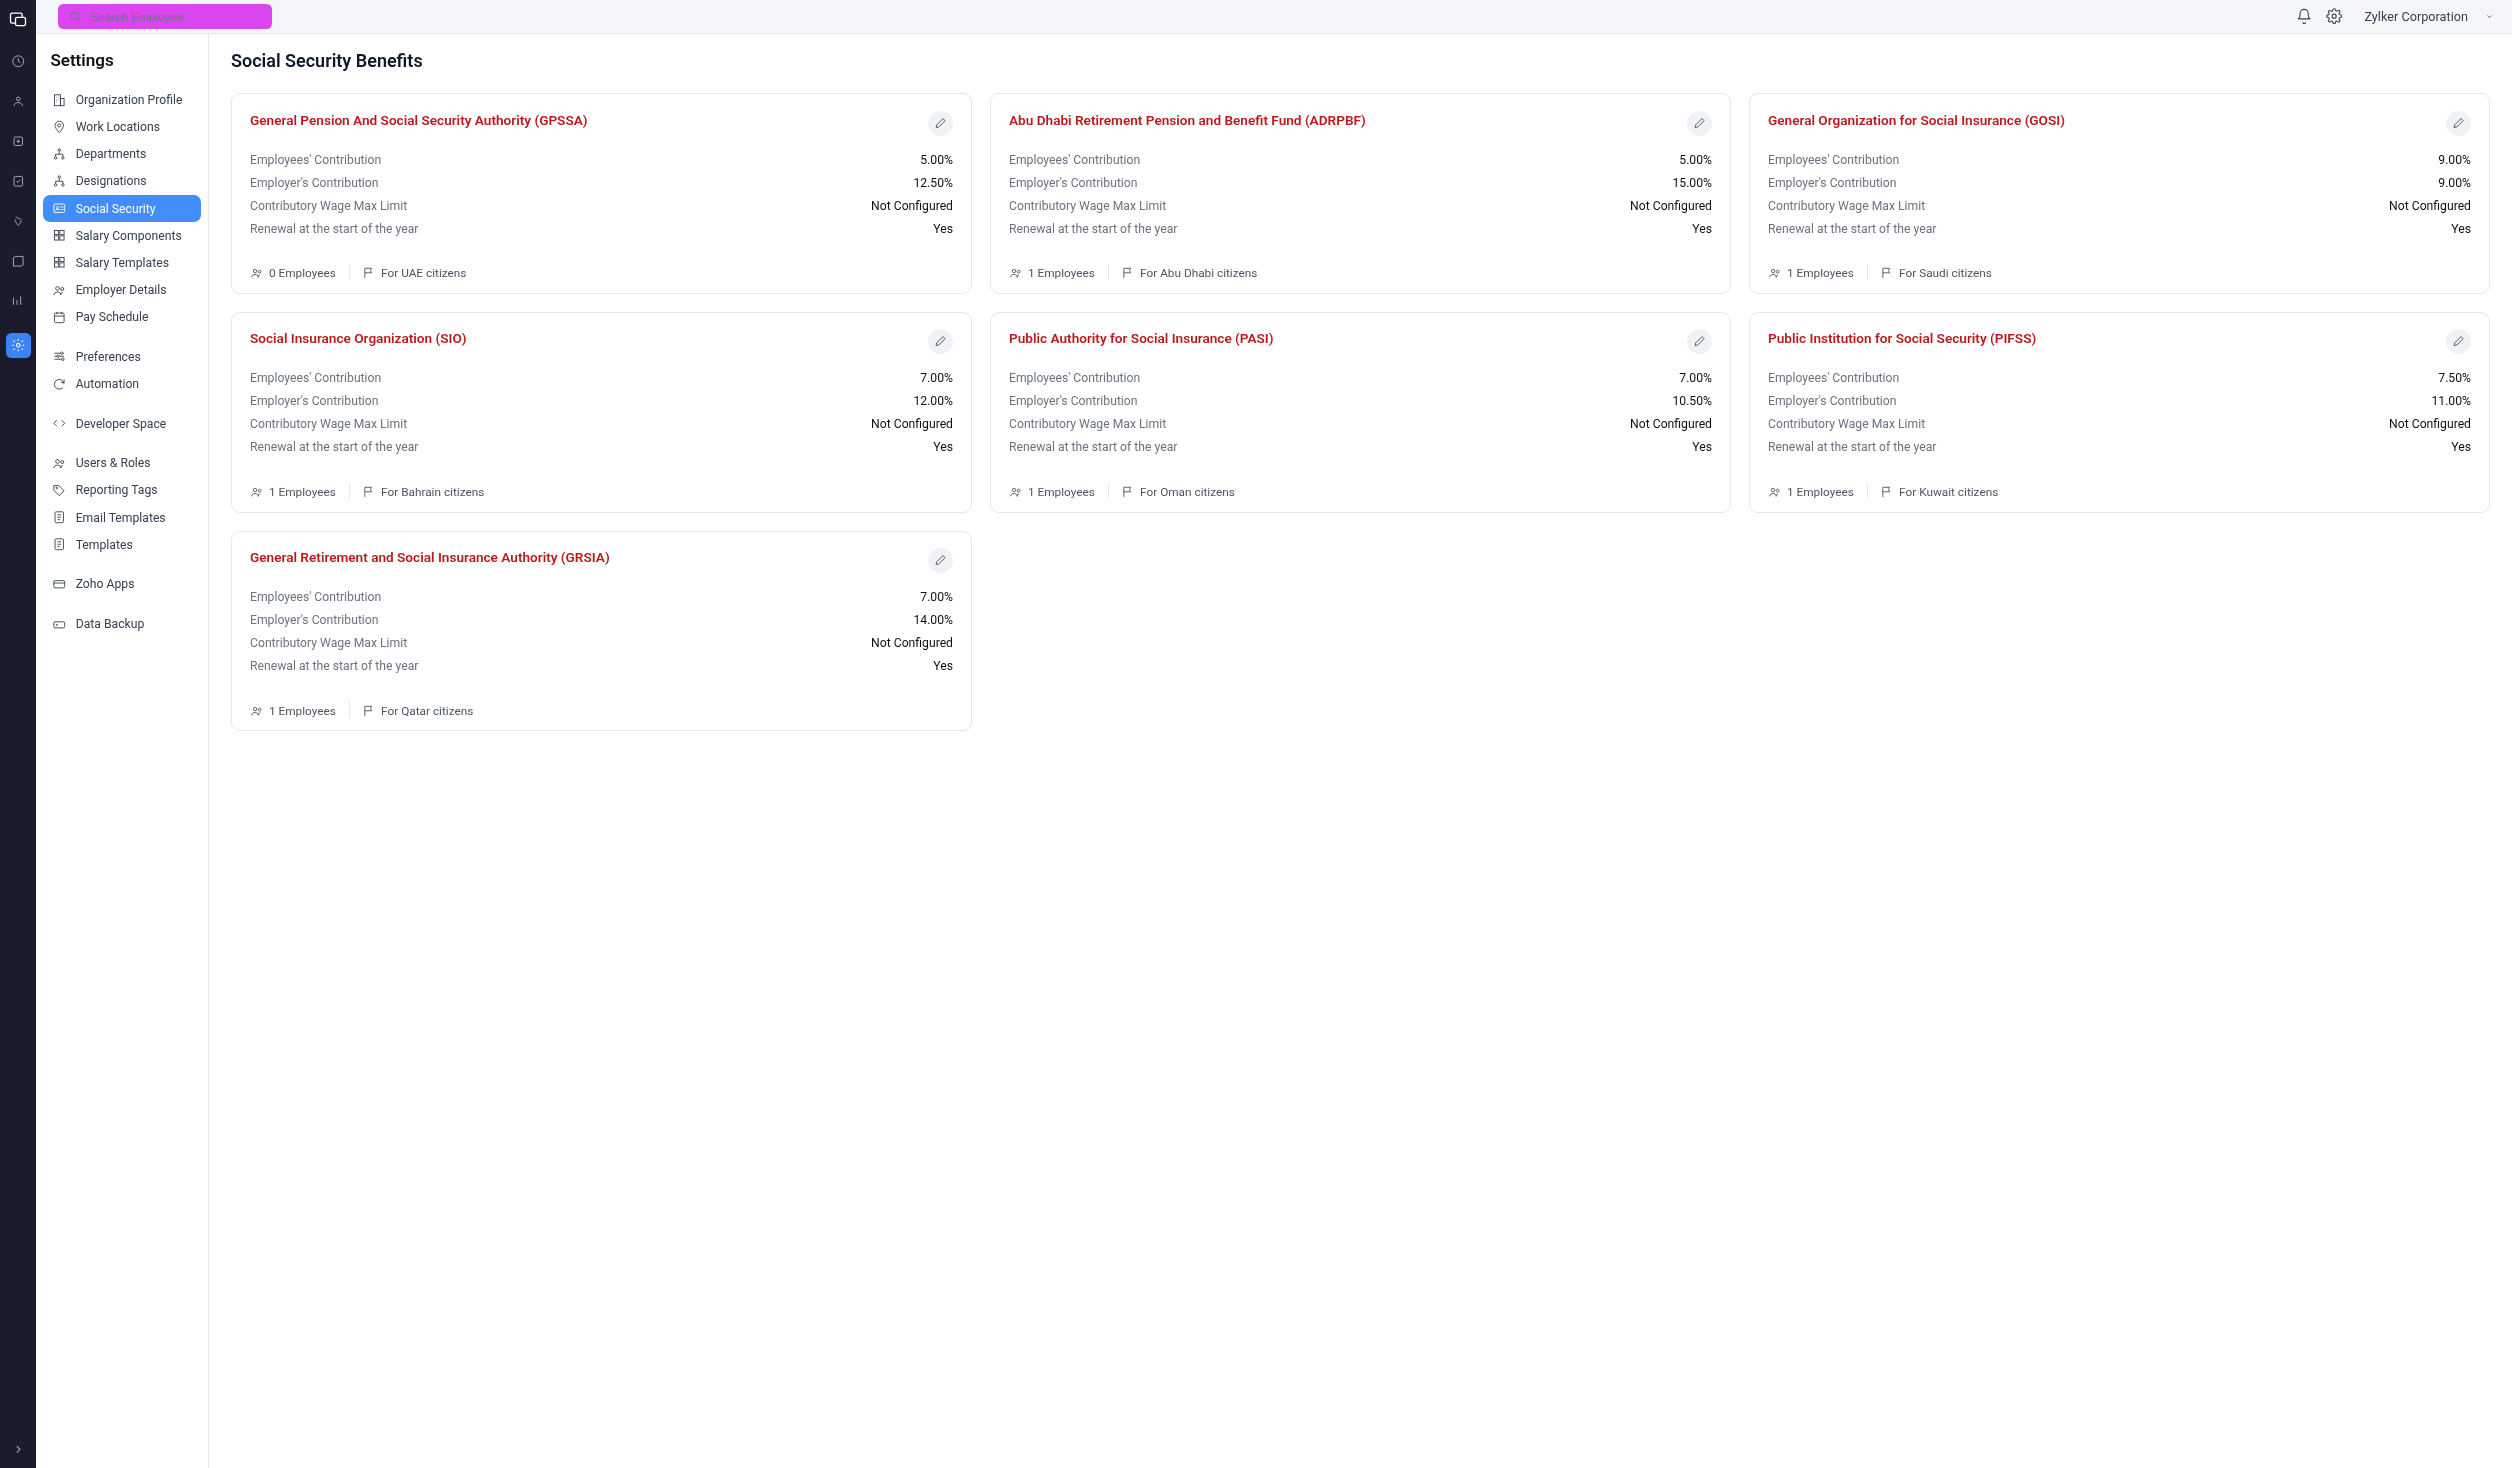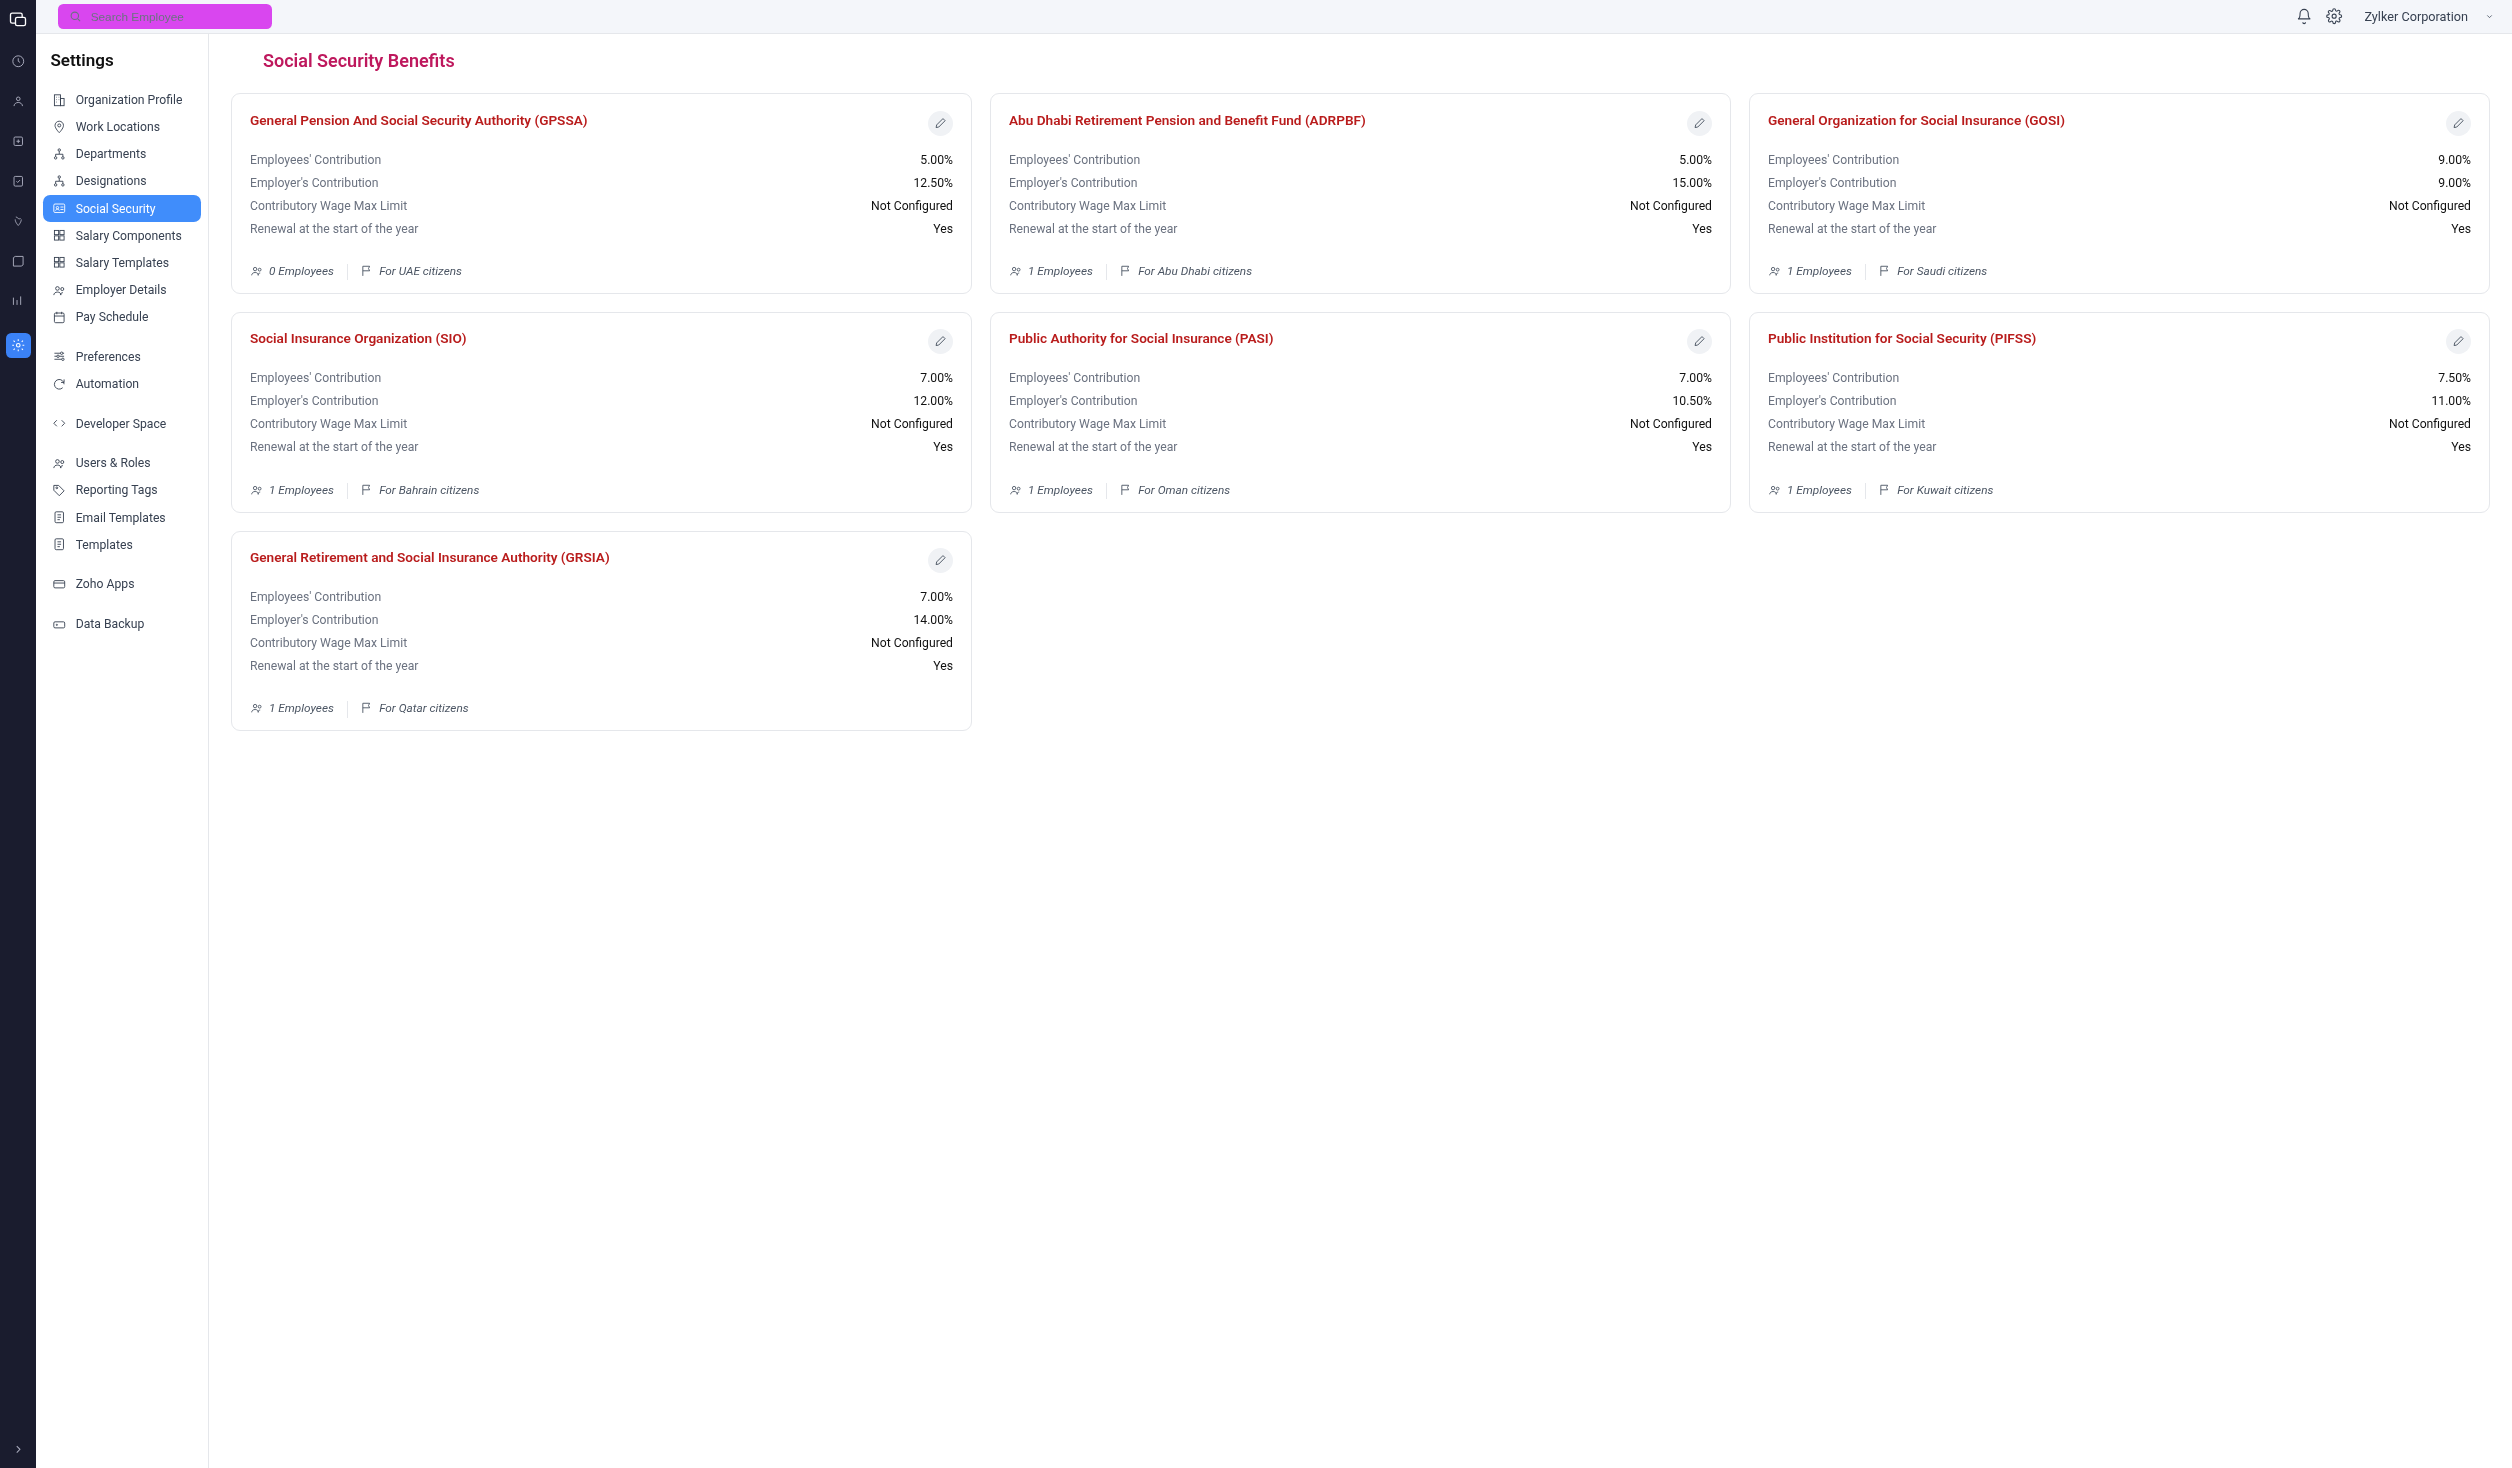--- a/index.html
+++ b/index.html
@@ -132,23 +132,22 @@
 
 
 .content {
   flex: 1;
   padding: 16.3px 22px;
   overflow-y: auto;
 }
 .page-title {
   font-size: 18px;
   font-weight: 600;
-  color: #be185d;
+  color: #0f172a;
   margin-bottom: 22px;
-  margin-left: 32px;
 }
 .cards {
   display: grid;
   grid-template-columns: repeat(3, minmax(0, 1fr));
   gap: 18px;
 }
 .card {
   border: 0.9px solid #e5e7eb;
   border-radius: 9px;
   padding: 16.3px 18px 12.7px 18px;
@@ -181,25 +180,24 @@
   justify-content: space-between;
   padding: 4.5px 0;
   font-size: 12.2px;
 }
 .detail-label { color: #6b7280; }
 .detail-value { color: #111; font-weight: 400; }
 .card-foot {
   margin-top: 12.7px;
   padding-top: 11px;
   display: flex;
-  align-items: flex-start;
+  align-items: flex-end;
   gap: 12.7px;
   font-size: 11.8px;
   color: #374151;
-  font-style: italic;
 }
 .foot-item {
   display: flex;
   align-items: center;
   gap: 5.4px;
   color: #4b5563;
 }
 .foot-sep {
   width: 0.9px;
   height: 16.3px;

